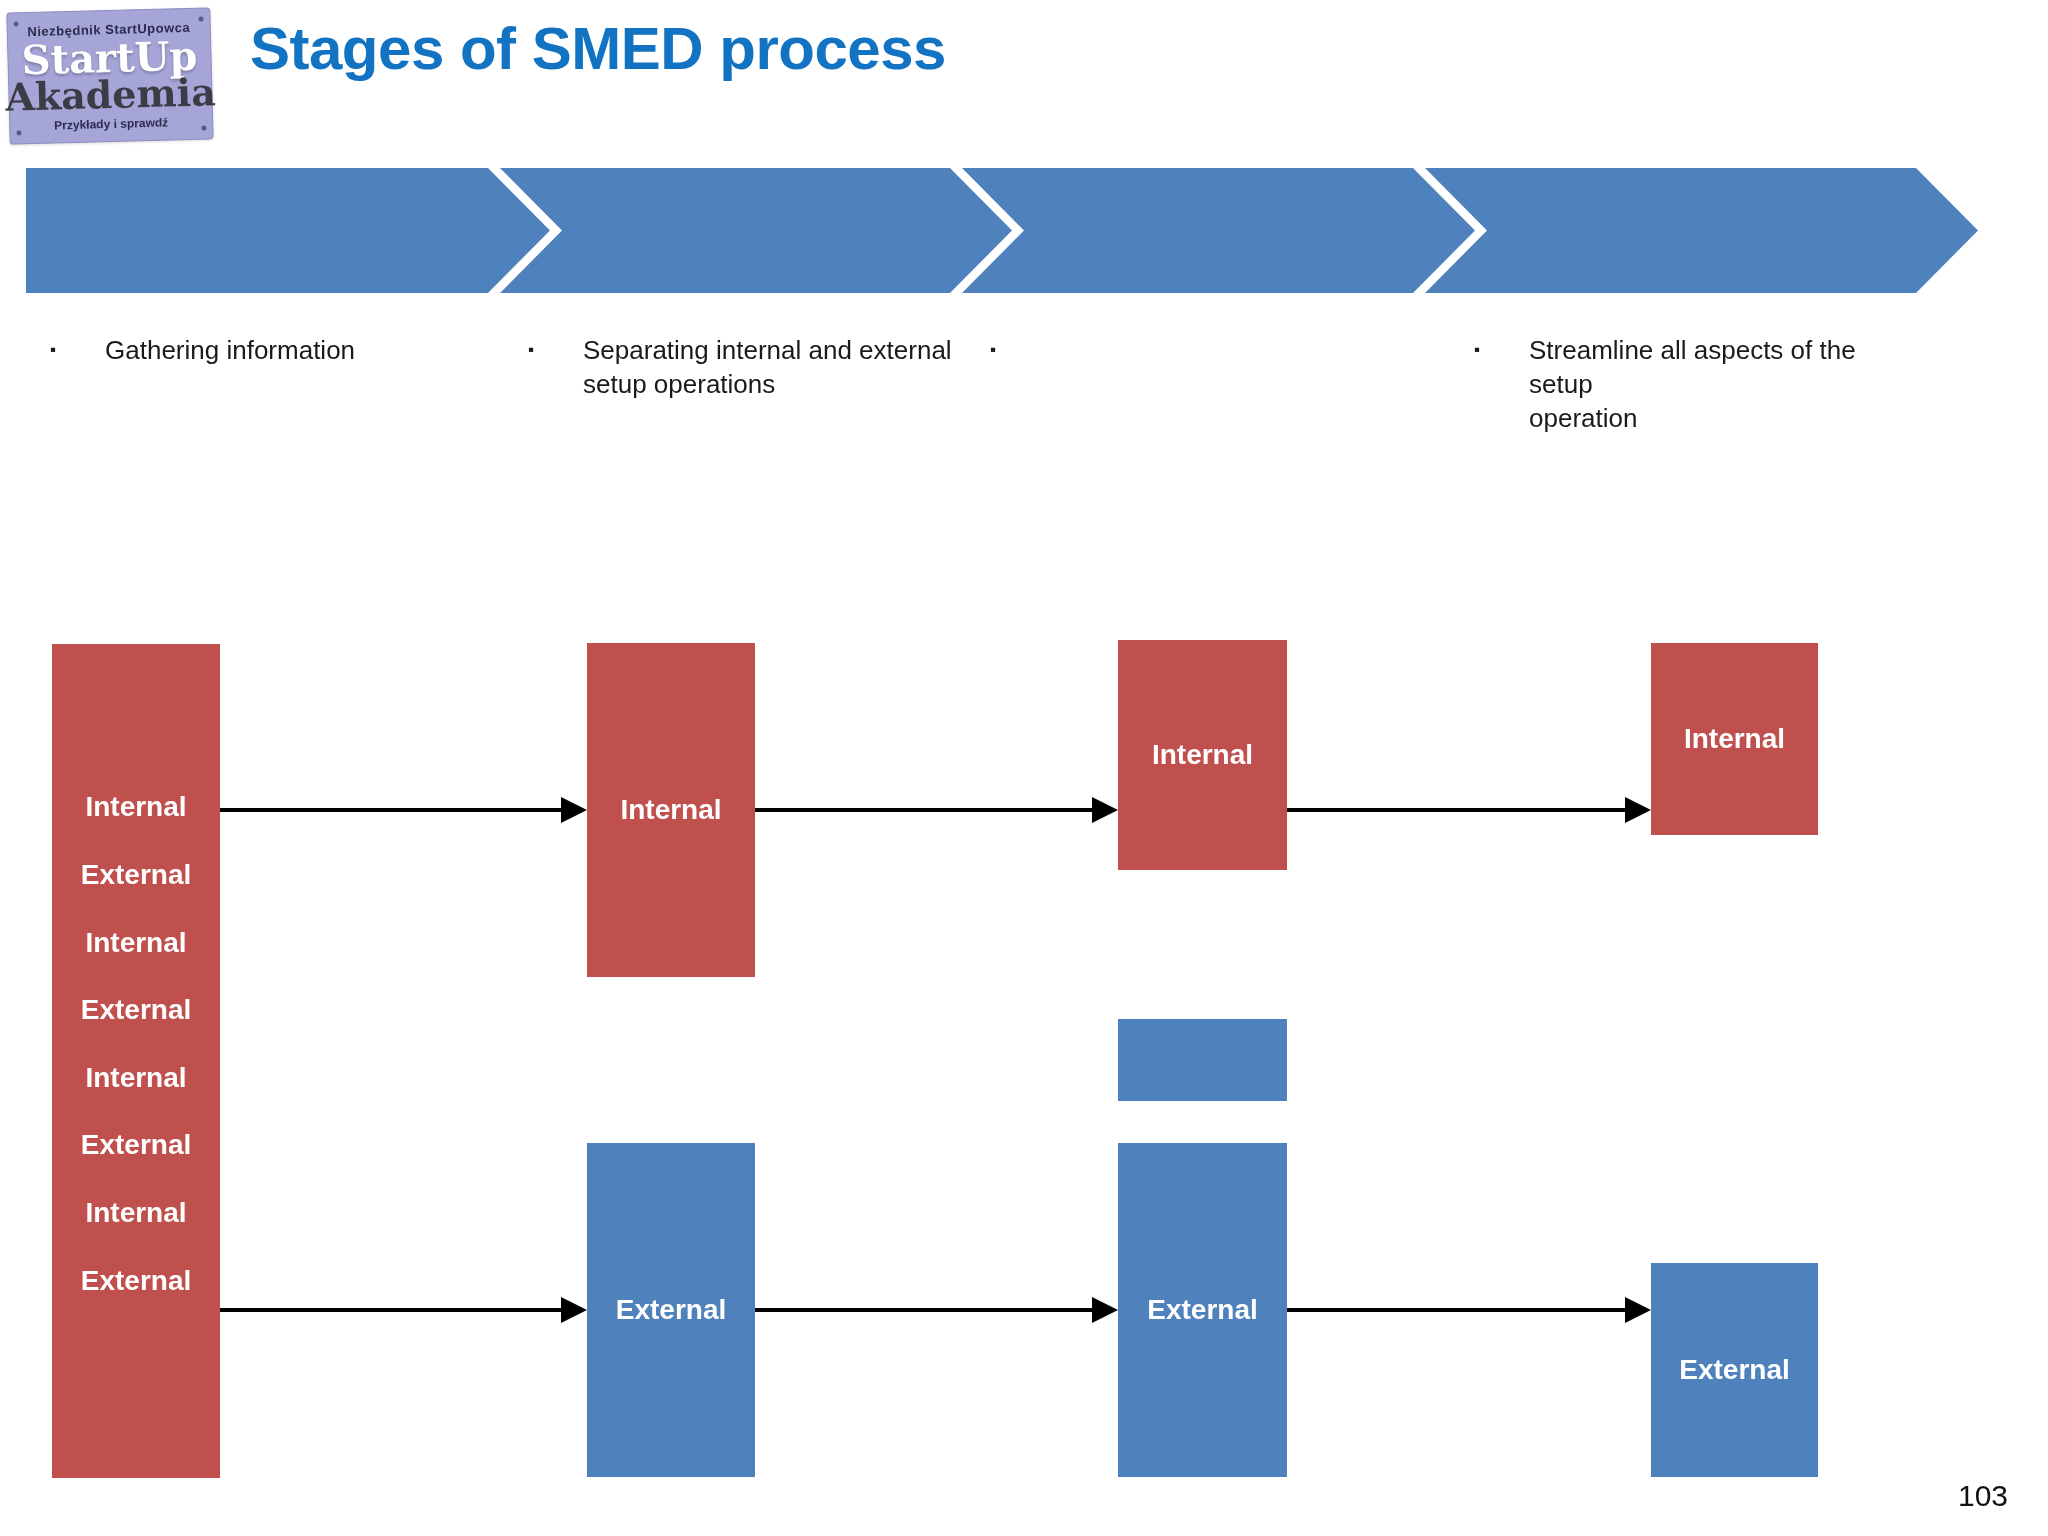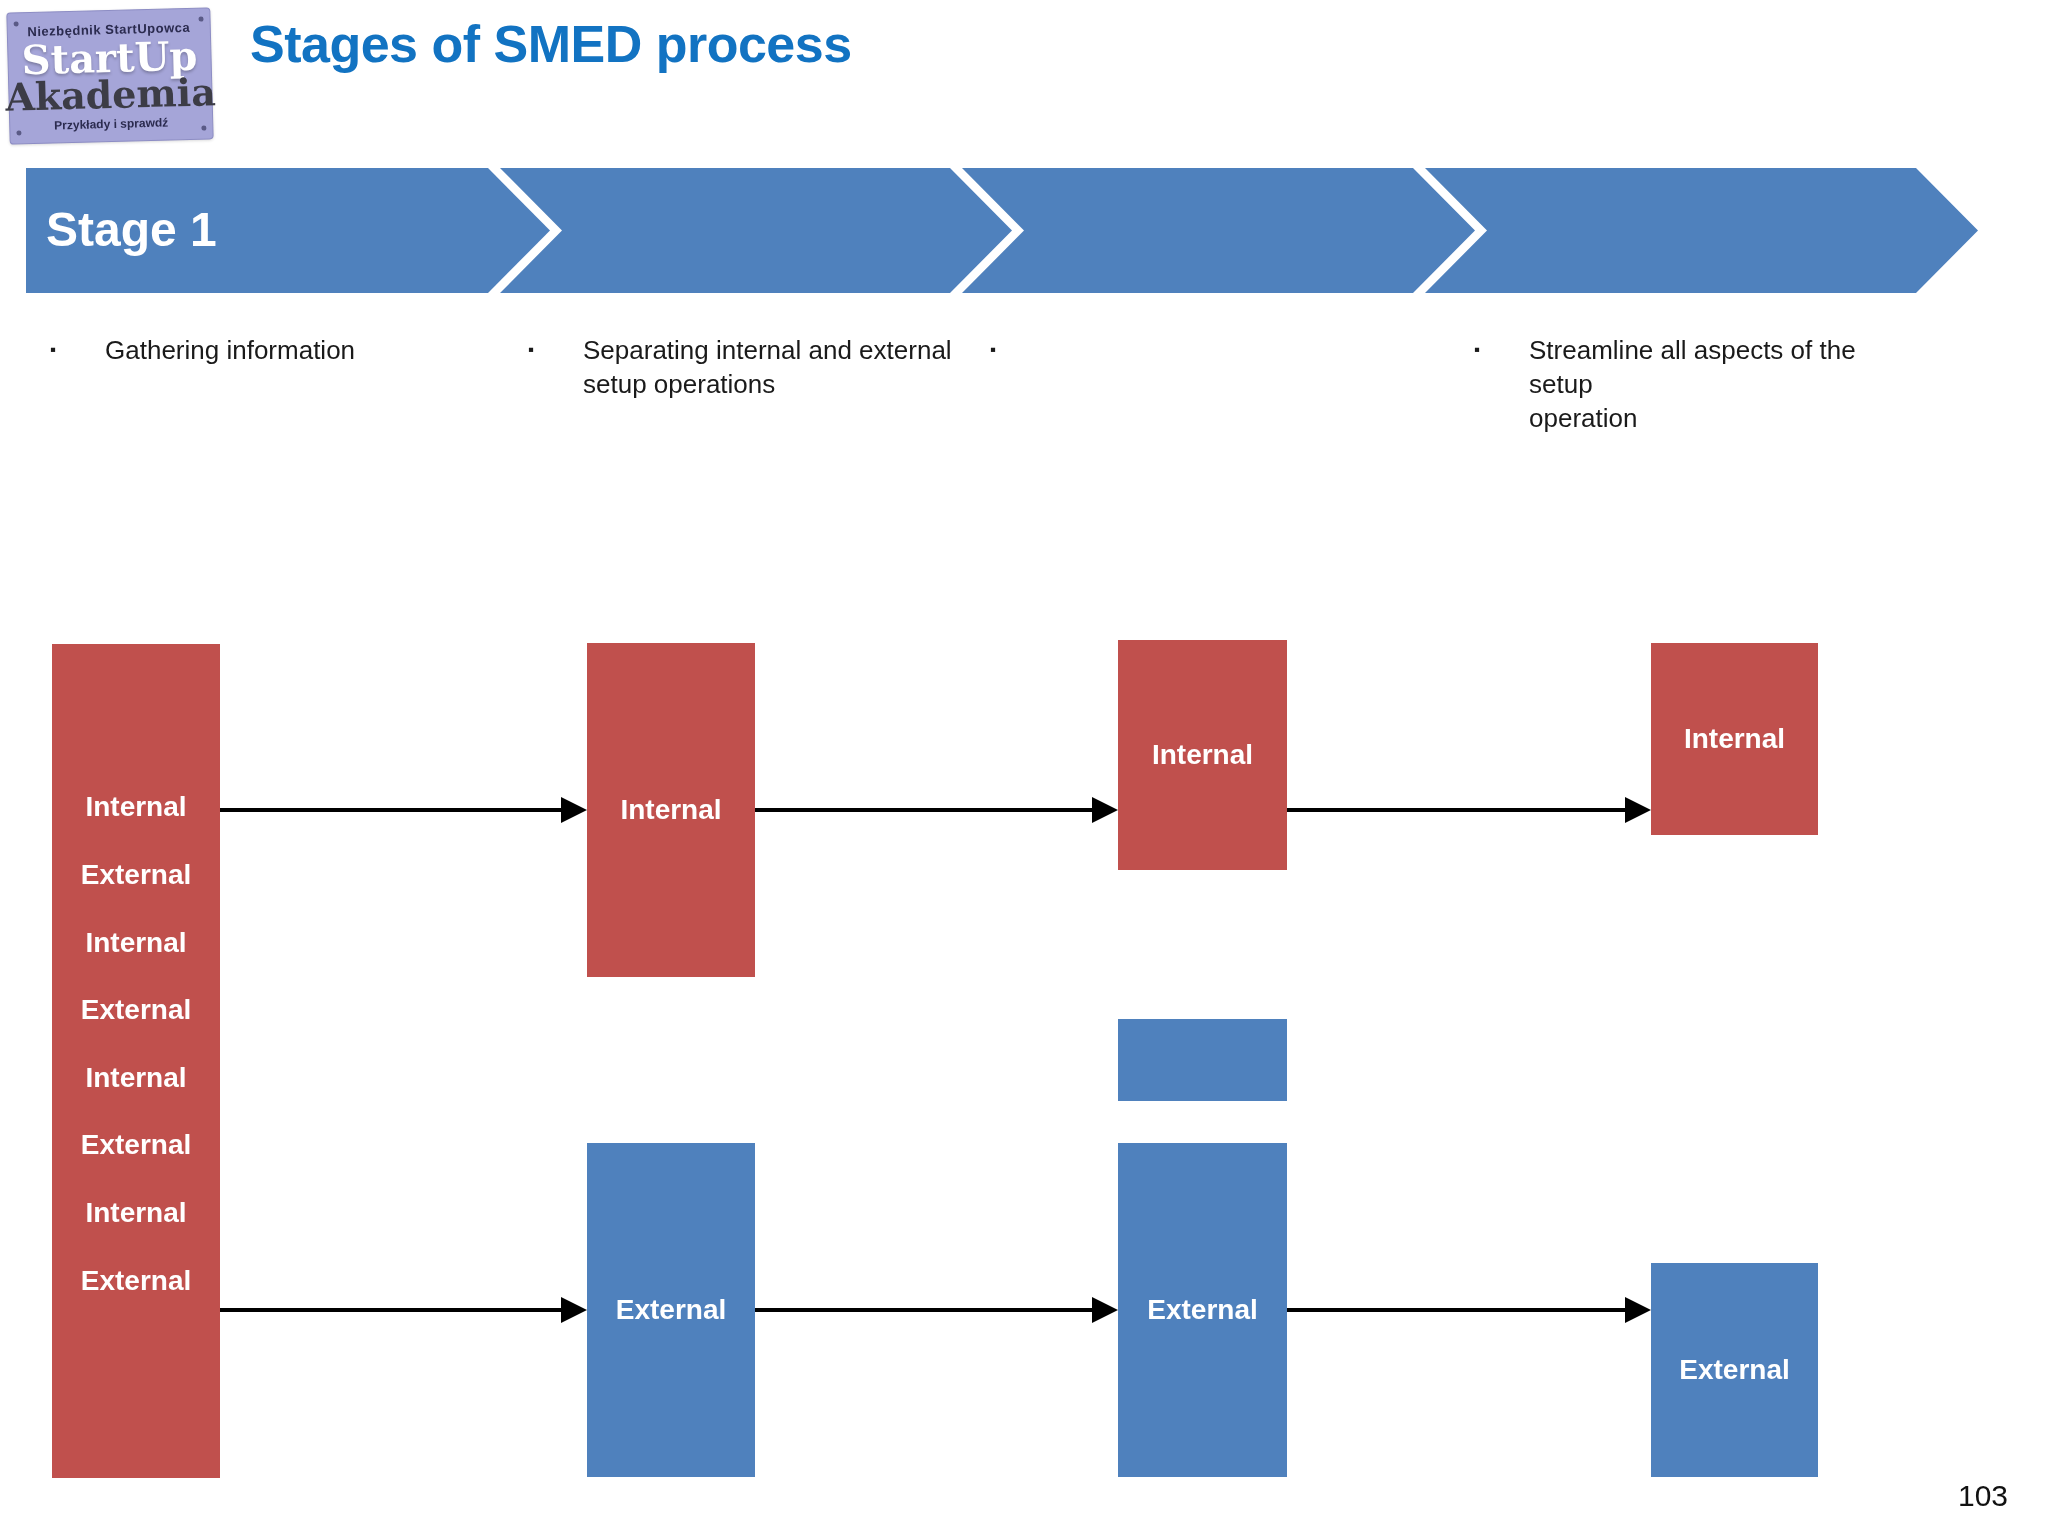--- a/index.html
+++ b/index.html
@@ -30,21 +30,21 @@
   .logo-name2 {
     font-family:"DejaVu Serif", serif; font-weight:bold;
     font-size:38px; line-height:40px; color:#3c3c46; margin-top:-4px;
   }
   .logo-bottom { font-size:12px; font-weight:bold; color:#2b2b4f; margin-top:2px; }
   .logo-dot { position:absolute; width:5px; height:5px; background:#5a5a86; border-radius:50%; }
 
   
   .title {
     position:absolute; left:250px; top:14px;
-    font-size:52px; font-weight:bold; color:#1273c2;
+    font-size:60px; font-weight:bold; color:#1273c2;
     letter-spacing:-0.5px;
   }
 
   
   .banner-svg { position:absolute; left:26px; top:168px; }
   .chev { fill:#4f81bd; }
   .stage-label {
     position:absolute; top:202px; width:320px;
     font-size:48px; font-weight:bold; color:#ffffff;
   }
@@ -105,21 +105,20 @@
 
   <div class="title">Stages of SMED process</div>
 
   <svg class="banner-svg" width="1955" height="125" viewBox="0 0 1955 125">
     <polygon class="chev" points="0,0 462,0 524,62.5 462,125 0,125"></polygon>
     <polygon class="chev" points="474,0 924,0 986,62.5 924,125 474,125 536,62.5"></polygon>
     <polygon class="chev" points="936,0 1387,0 1449,62.5 1387,125 936,125 998,62.5"></polygon>
     <polygon class="chev" points="1399,0 1890,0 1952,62.5 1890,125 1399,125 1461,62.5"></polygon>
   </svg>
 
-  <div class="stage-label" style="left:46px;">Stage 1</div>
 
   <div class="bullet" style="left:50px;  width:430px;">
     <span class="marker">▪</span>
     <span class="btext">Gathering information</span>
   </div>
   <div class="bullet" style="left:528px; width:440px;">
     <span class="marker">▪</span>
     <span class="btext">Separating internal and external
 setup operations</span>
   </div>

